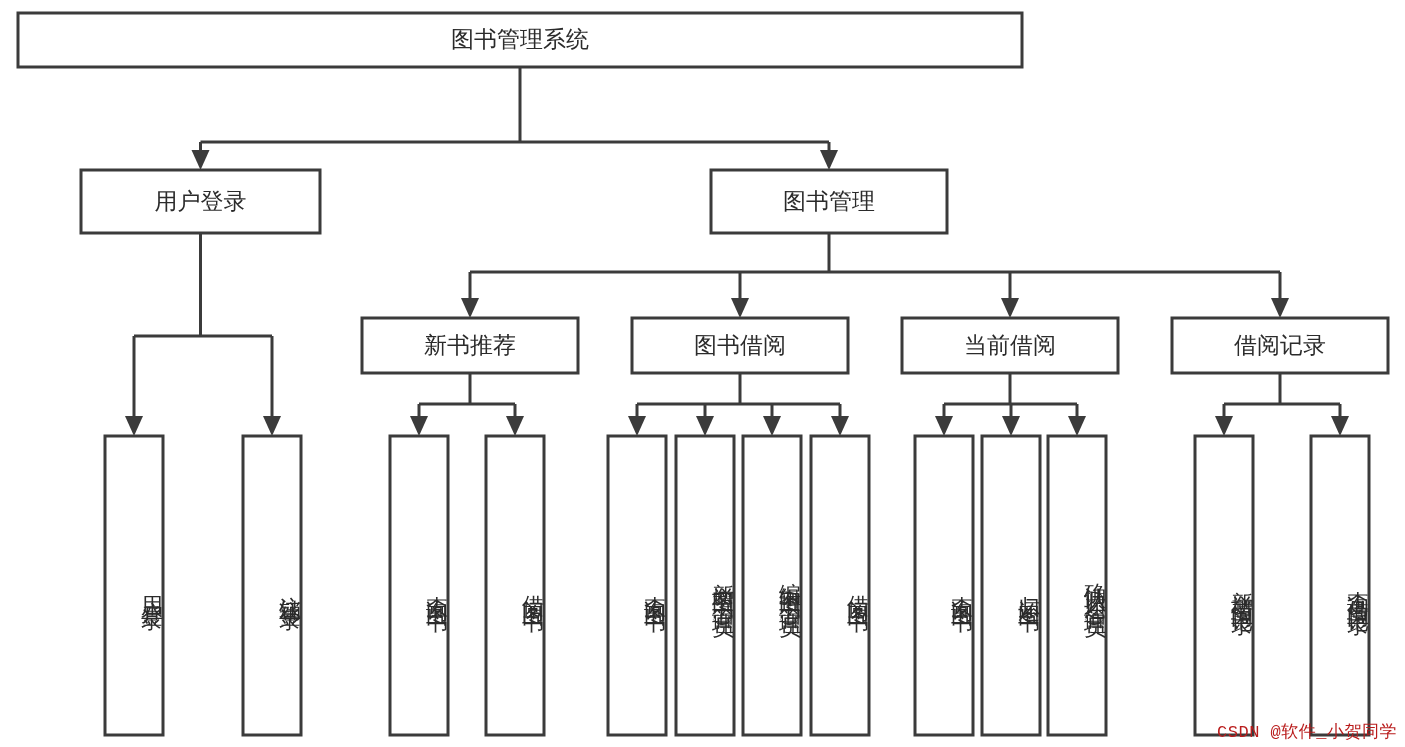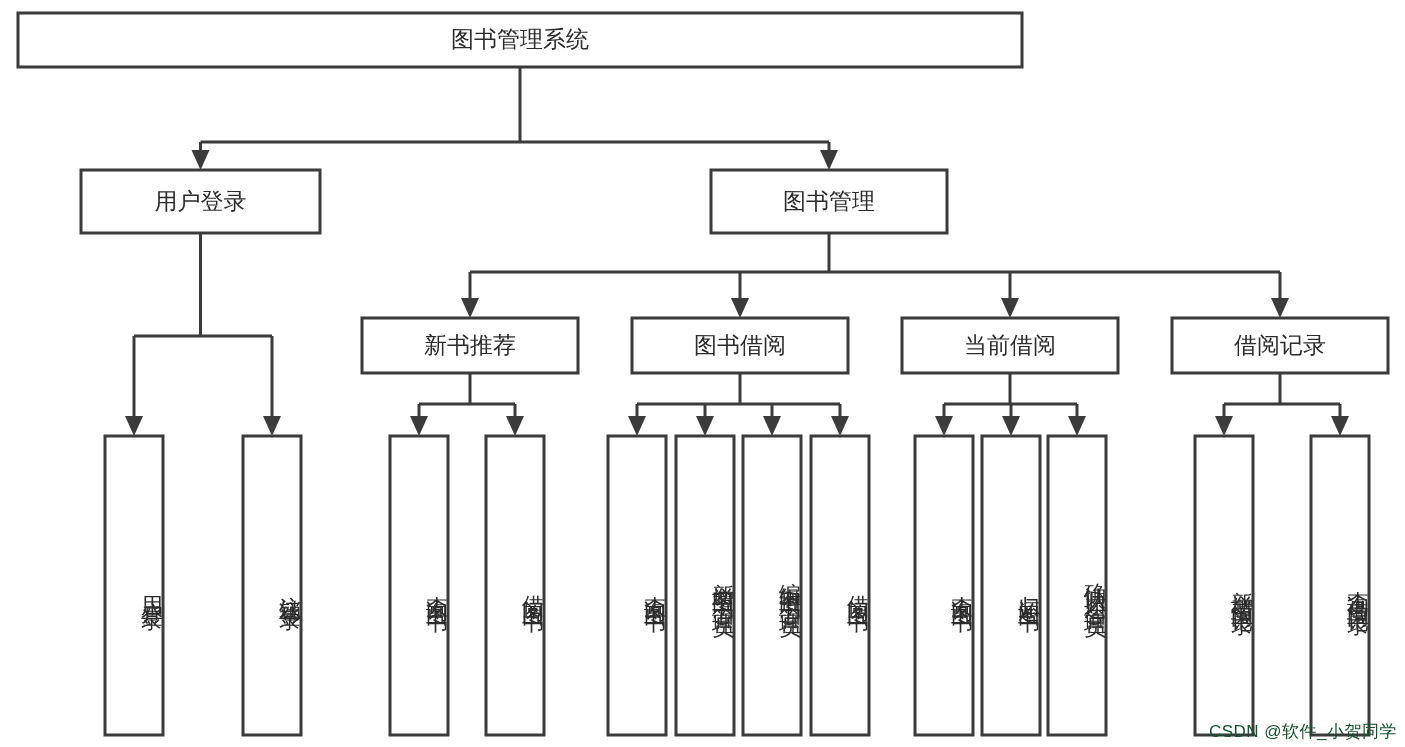--- a/index.html
+++ b/index.html
@@ -61,23 +61,23 @@
     line-height: 1;
     color: #2b2b2b;
     letter-spacing: 5px;
     white-space: nowrap;
     pointer-events: none;
   }
   .watermark {
     position: absolute;
     right: 8px;
     bottom: 4px;
-    font-family: Liberation Sans, sans-serif;
+    font-family: Liberation Mono, monospace;
     font-size: 17px;
-    color: #14532d;
+    color: #b91c1c;
     letter-spacing: 0.5px;
     white-space: nowrap;
   }
 </style>
 </head>
 <body>
 
 <div id="diagram-root">
 
   <svg id="tree-svg" viewBox="0 0 1405 747">

